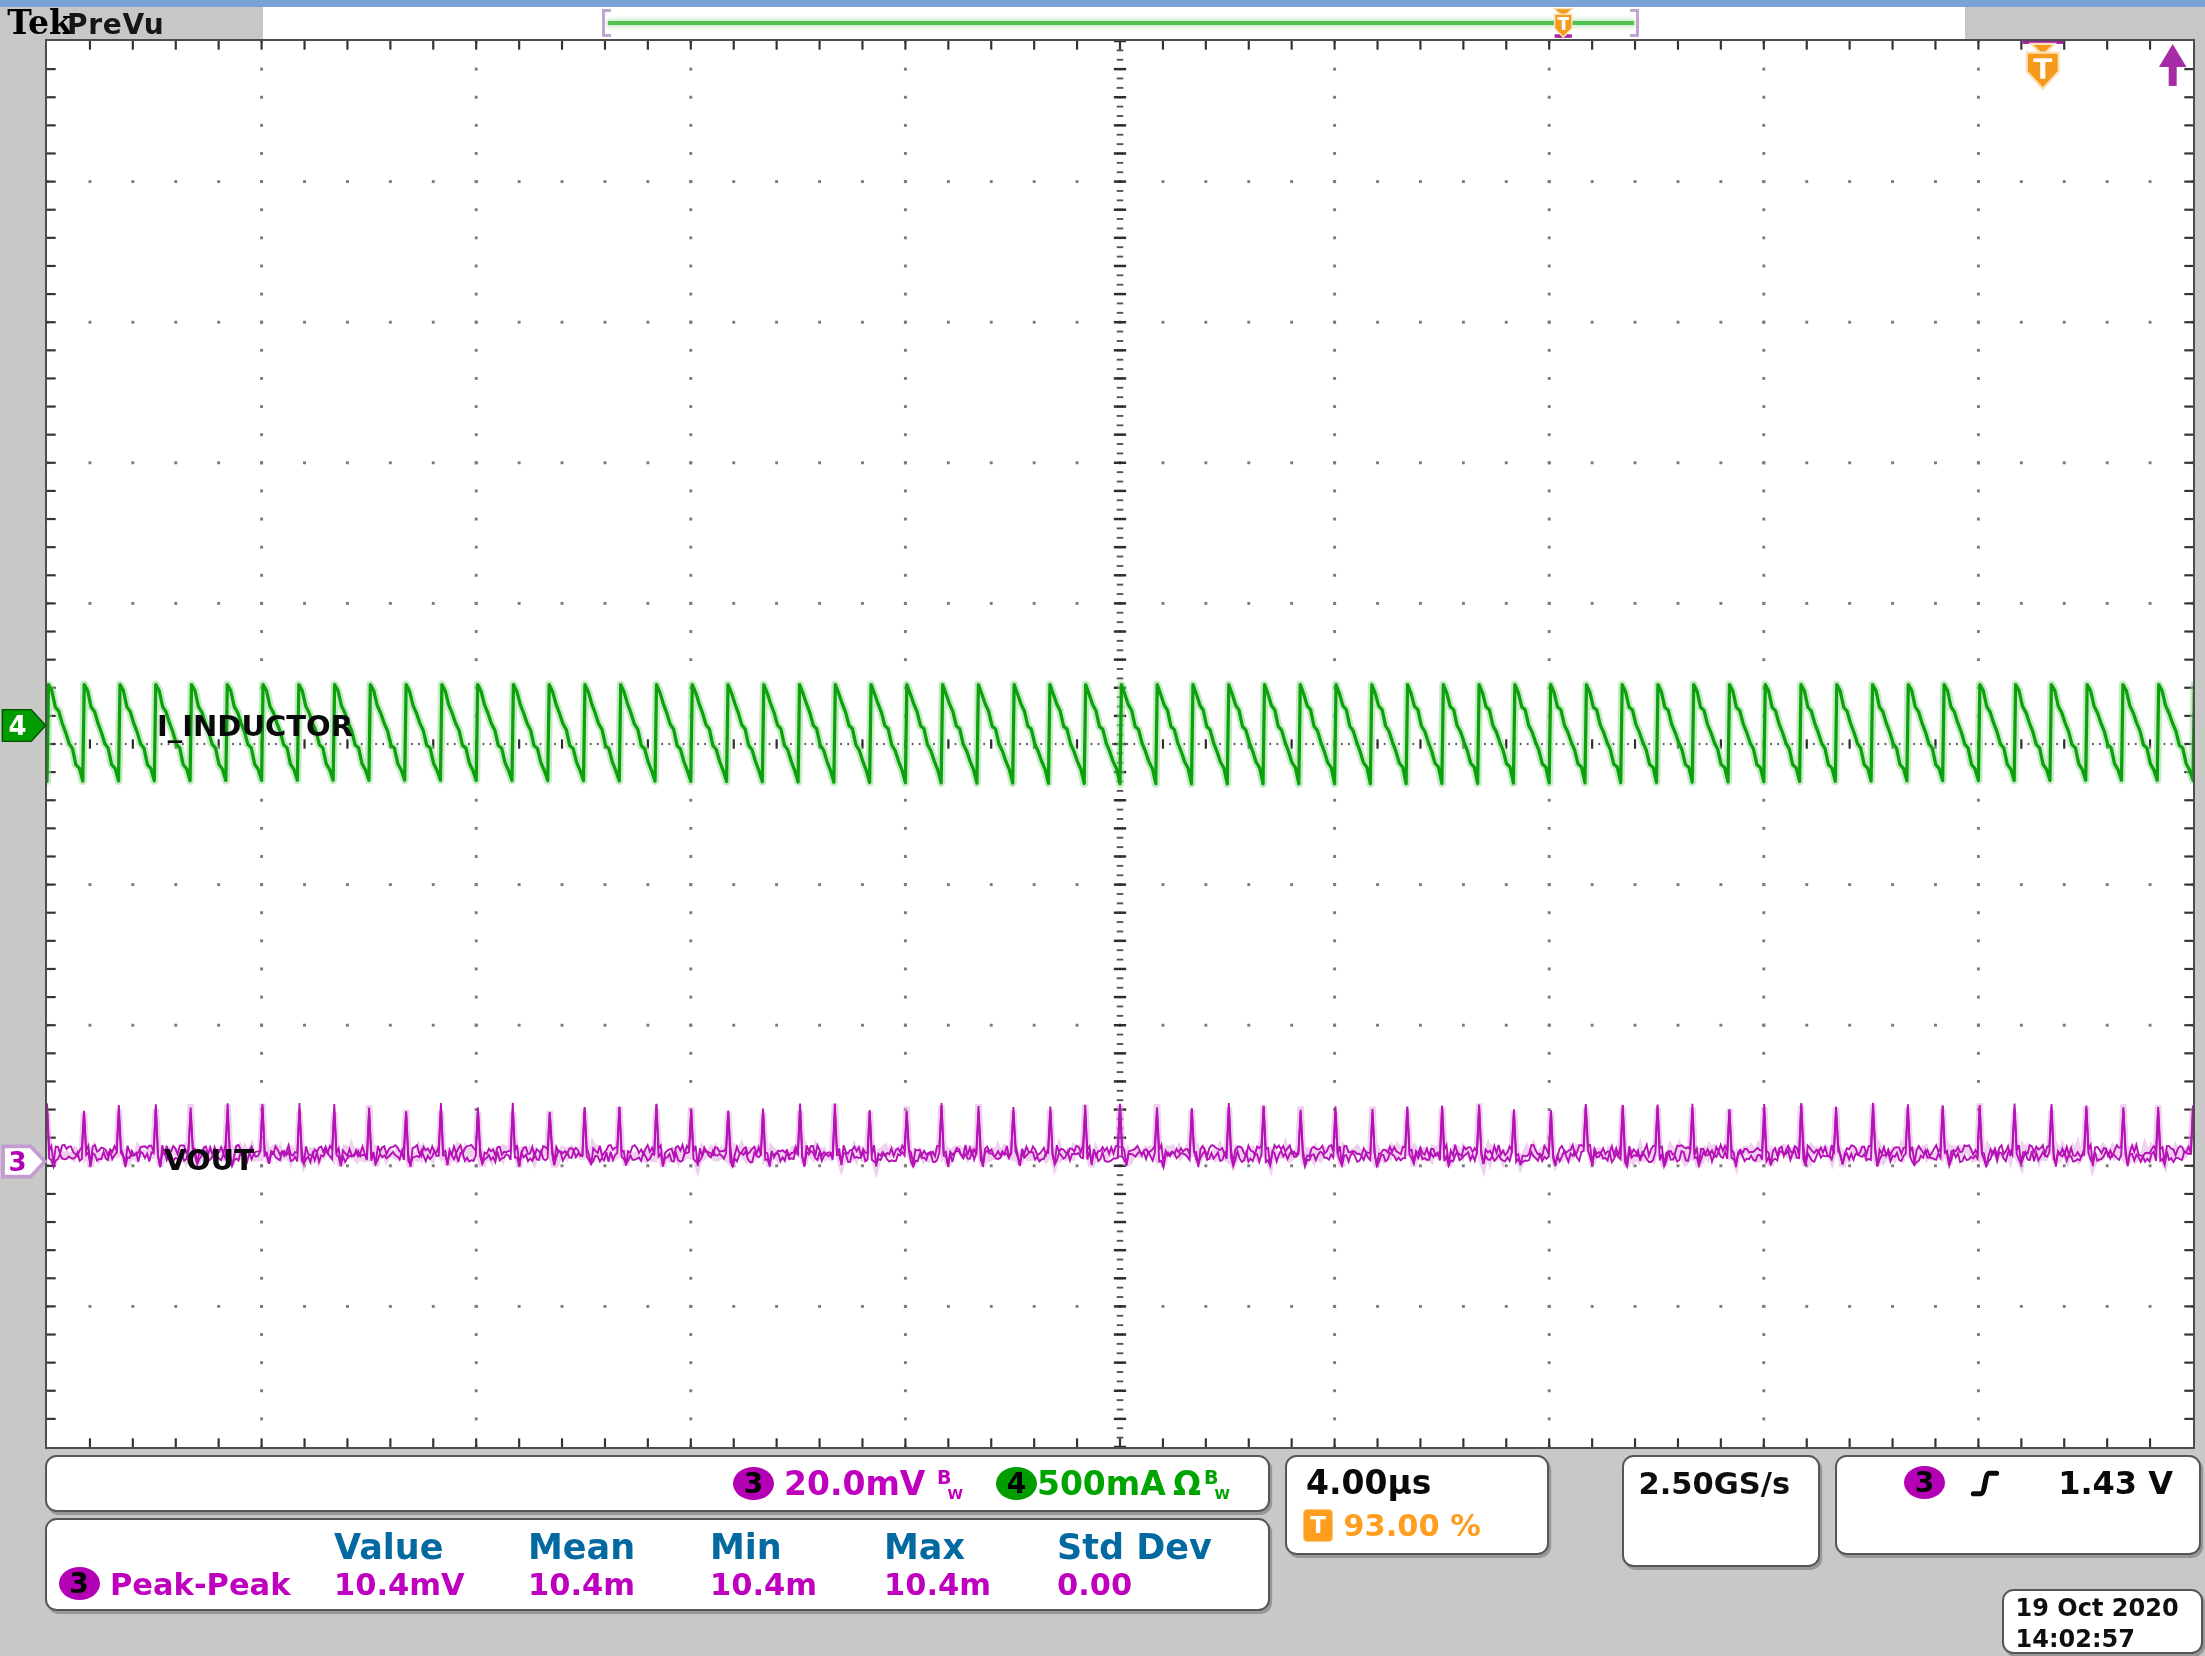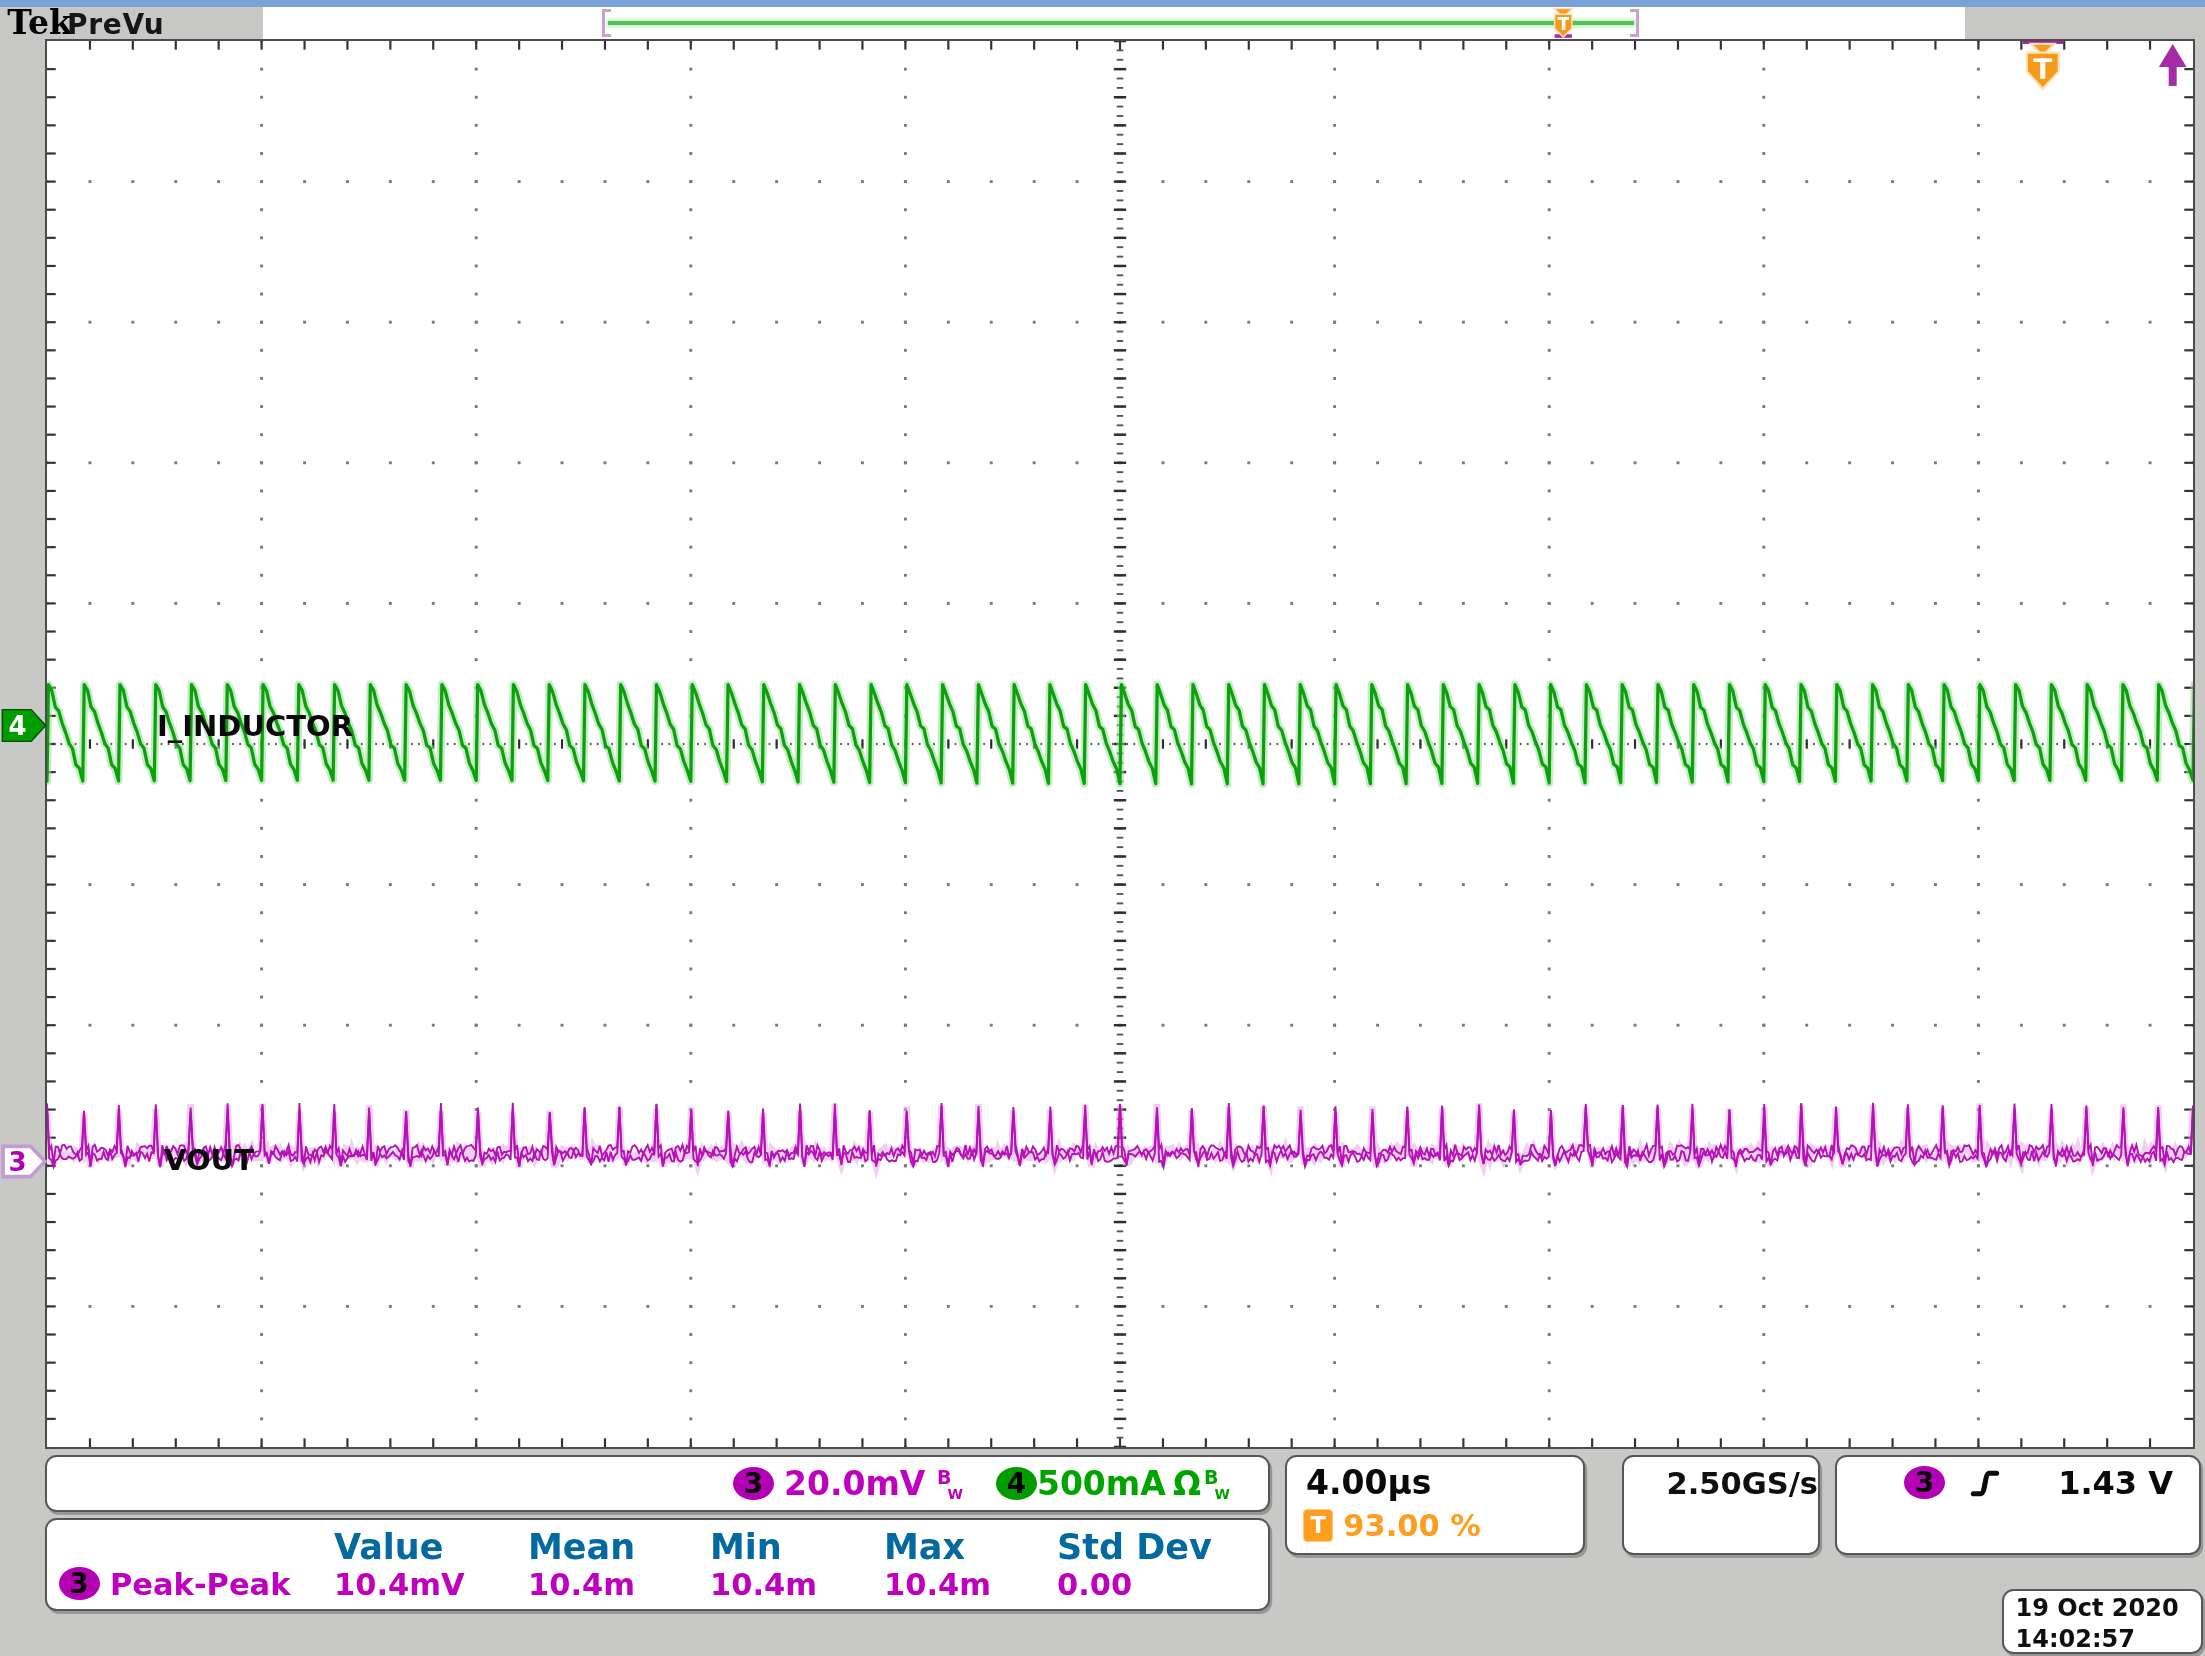--- a/index.html
+++ b/index.html
@@ -31,22 +31,22 @@
   .wave-label{font-size:29px;font-weight:bold;color:#0a0a0a;line-height:29px;}
   .lbl-ind{left:157px;top:712px;}
   .lbl-vout{left:164px;top:1146px;}
 
   .ch-marker{left:0px;width:48px;height:39px;}
 
   
   .box{background:#ffffff;border:2.2px solid #565656;border-radius:11.6px;box-sizing:border-box;box-shadow:2.2px 2.9px 0 rgba(90,90,90,.45);}
   .box-ch{left:45px;top:1455px;width:1225px;height:57px;display:flex;align-items:center;justify-content:flex-end;padding-right:38px;}
   .box-meas{left:45px;top:1518px;width:1225px;height:93px;}
-  .box-time{left:1285px;top:1455px;width:300px;height:100px;}
-  .box-acq{left:1622px;top:1455px;width:198px;height:100px;padding:5.8px 0 0 14.5px;text-align:right;}
+  .box-time{left:1285px;top:1455px;width:264px;height:100px;}
+  .box-acq{left:1622px;top:1455px;width:198px;height:112px;padding:5.8px 0 0 14.5px;}
   .box-trig{left:1835px;top:1455px;width:366px;height:100px;}
   .box-date{left:2002px;top:1589px;width:201px;height:65px;padding:1.5px 0 0 11.6px;}
 
   .badge{display:inline-block;min-width:41px;height:33px;border-radius:50%;text-align:center;
          font-size:28px;font-weight:bold;line-height:33px;color:#000;}
   .badge.ch3{background:#b400b4;}
   .badge.ch4{background:#009c00;}
 
   .mag{color:#bf00bf;font-weight:bold;}
   .grn{color:#00a400;font-weight:bold;}

